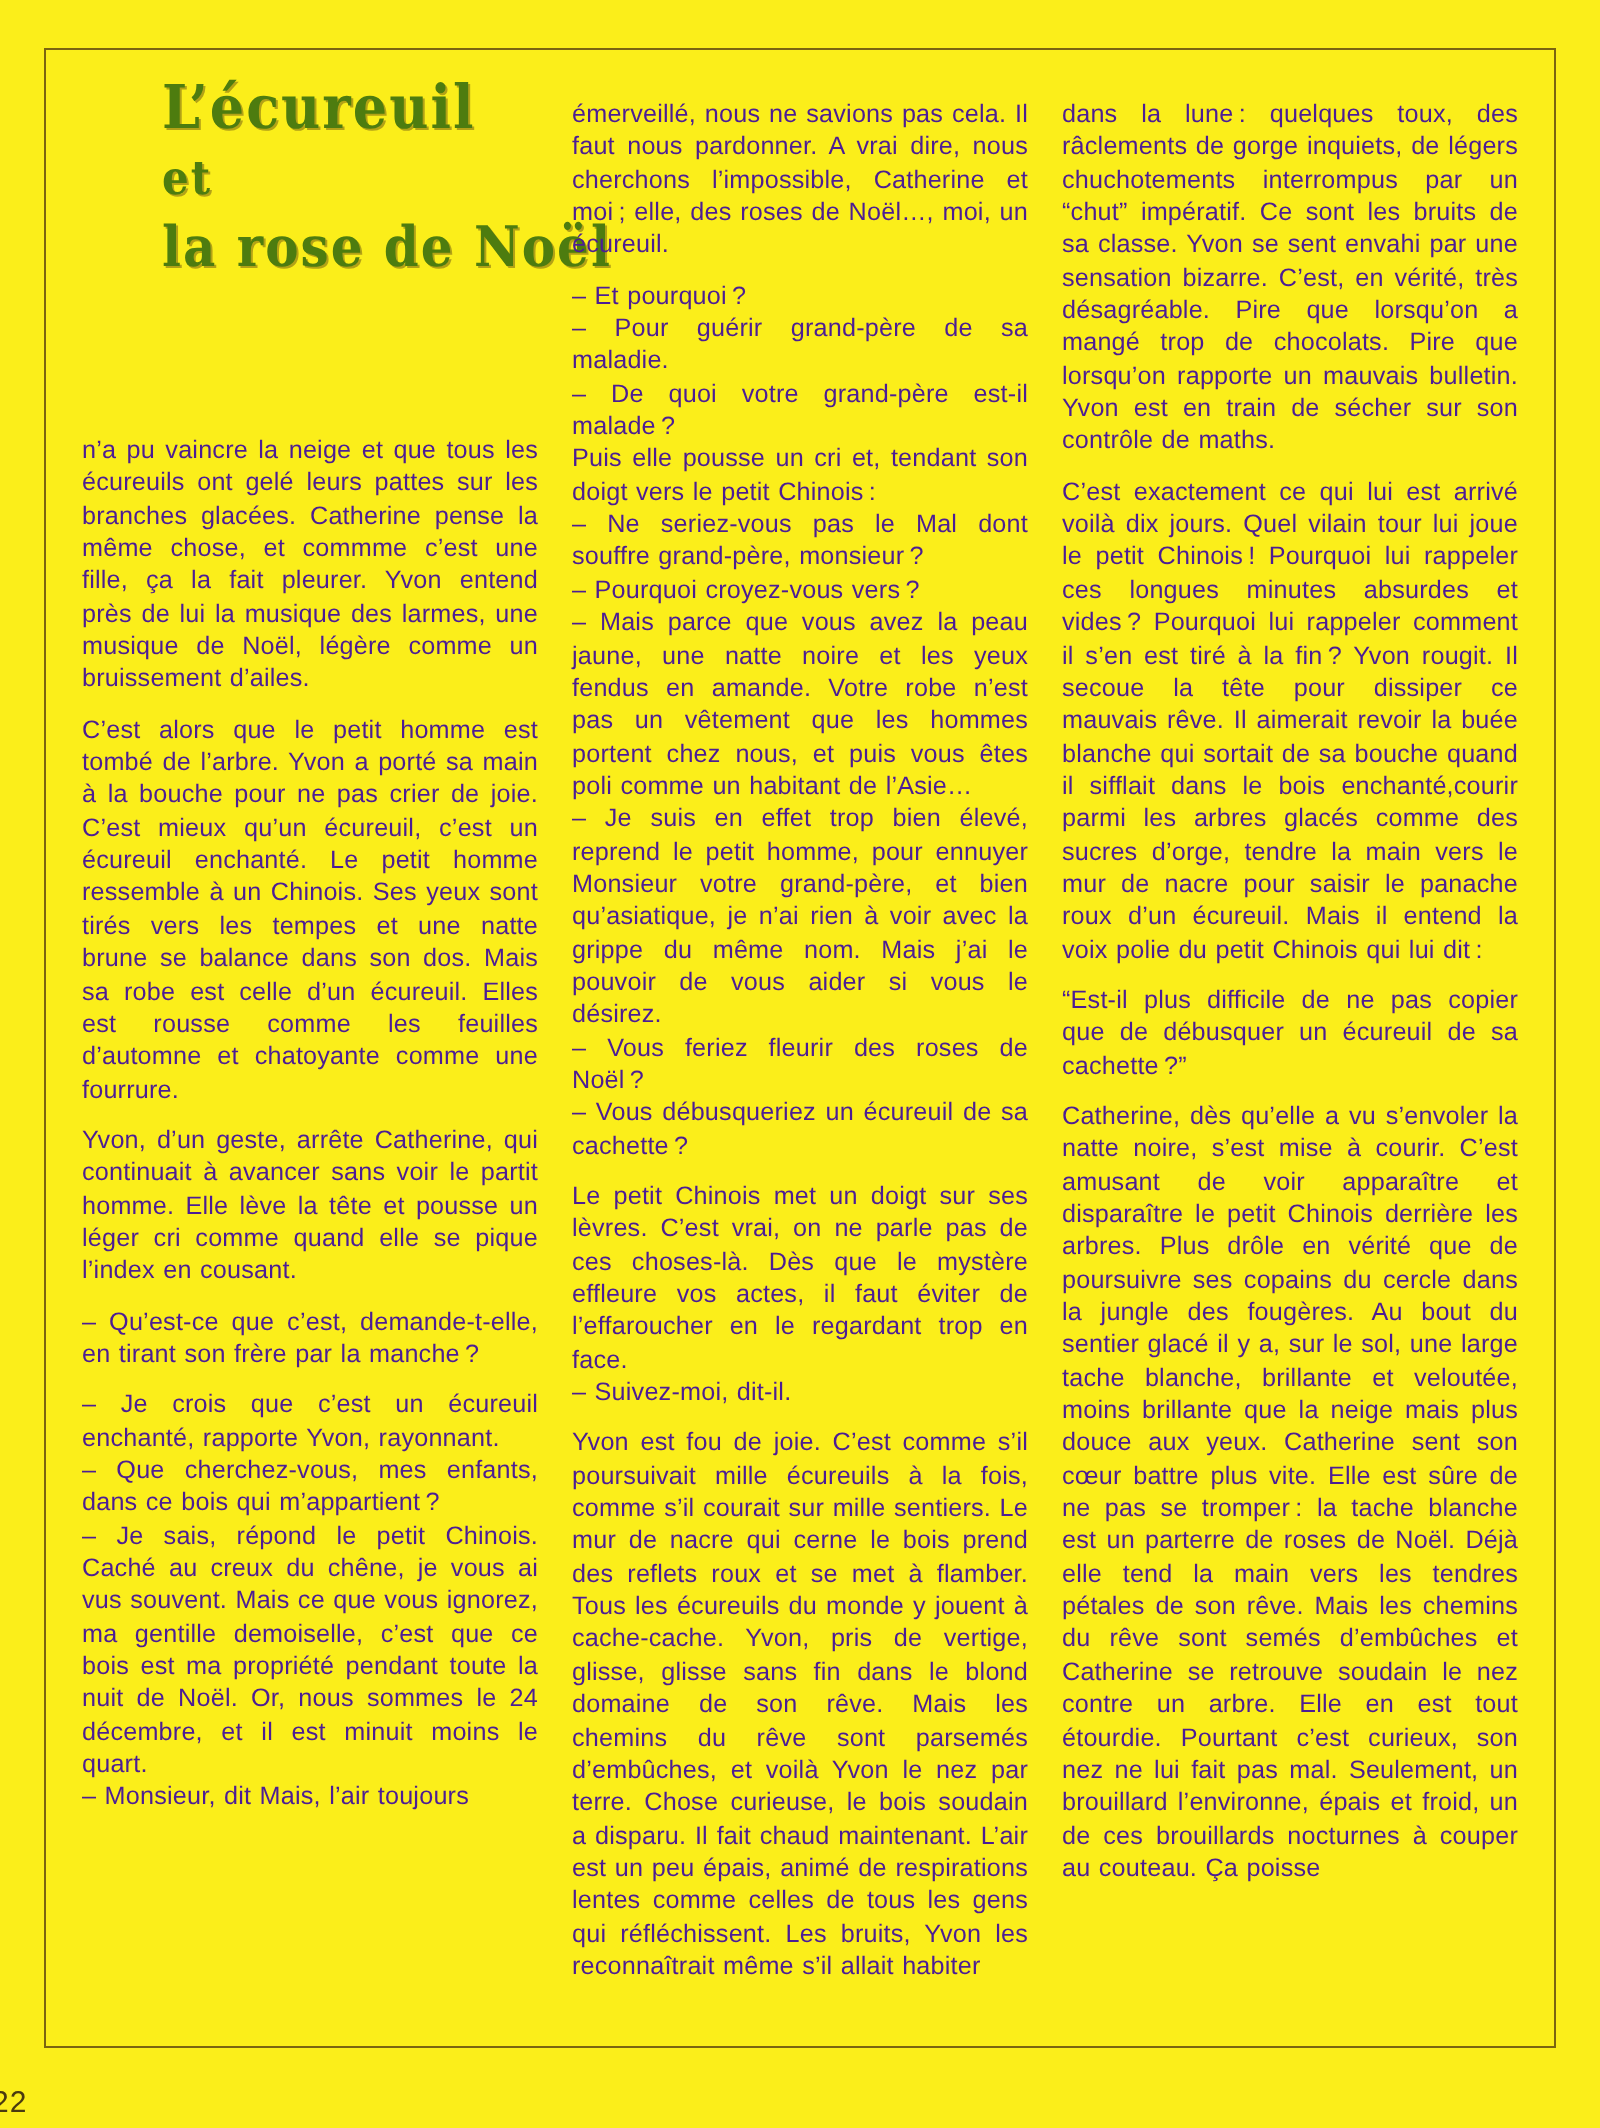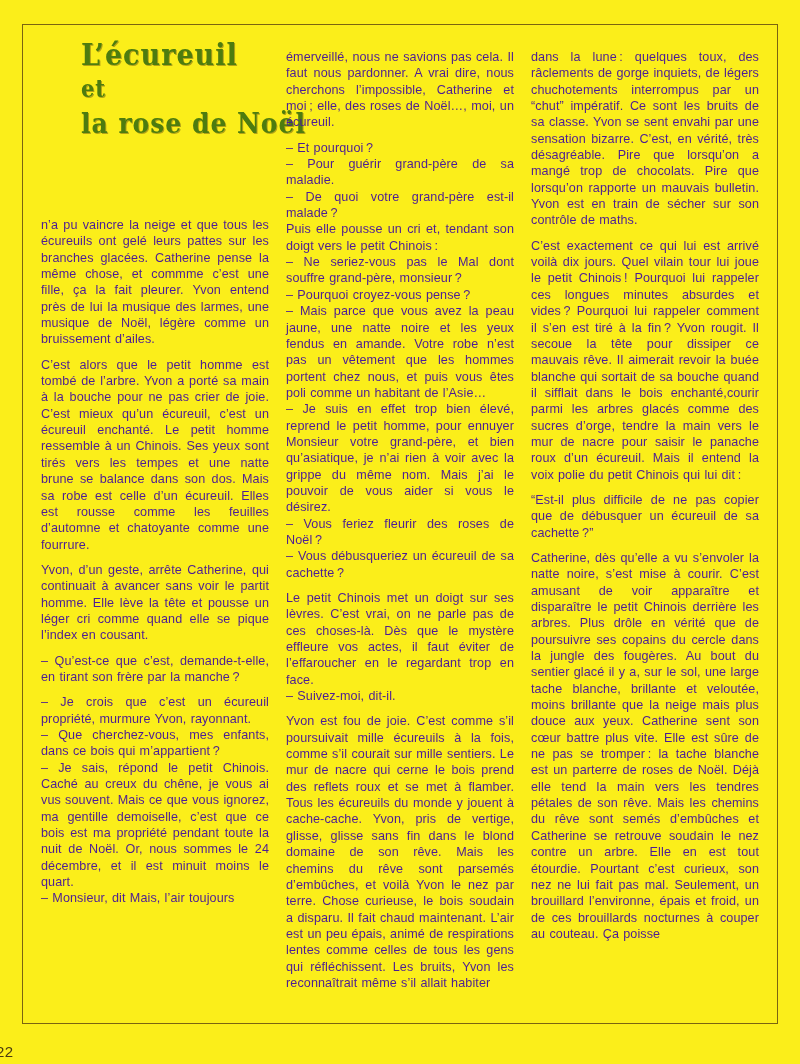--- a/index.html
+++ b/index.html
@@ -131,36 +131,36 @@
   </div>
 
   <div id="columns">
 
     <div class="column" id="col-1">
       <div class="colbody">
         <p>n’a pu vaincre la neige et que tous les écureuils ont gelé leurs pattes sur les branches glacées. Catherine pense la même chose, et commme c’est une fille, ça la fait pleurer. Yvon entend près de lui la musique des larmes, une musique de Noël, légère comme un bruissement d’ailes.</p>
         <p>C’est alors que le petit homme est tombé de l’arbre. Yvon a porté sa main à la bouche pour ne pas crier de joie. C’est mieux qu’un écureuil, c’est un écureuil enchanté. Le petit homme ressemble à un Chinois. Ses yeux sont tirés vers les tempes et une natte brune se balance dans son dos. Mais sa robe est celle d’un écureuil. Elles est rousse comme les feuilles d’automne et chatoyante comme une fourrure.</p>
         <p>Yvon, d’un geste, arrête Catherine, qui continuait à avancer sans voir le partit homme. Elle lève la tête et pousse un léger cri comme quand elle  se pique l’index en cousant.</p>
         <p>– Qu’est-ce que c’est, demande-t-elle, en tirant son frère par la manche ?</p>
-        <p class="dialog">– Je crois que c’est un écureuil propriété, murmure Yvon, rayonnant.</p>
+        <p class="dialog">– Je crois que c’est un écureuil enchanté, rapporte Yvon, rayonnant.</p>
         <p class="dialog">– Que cherchez-vous, mes enfants, dans ce bois qui m’appartient ?</p>
         <p class="dialog">– Je sais, répond le petit Chinois. Caché au creux du chêne, je vous ai vus souvent. Mais ce que vous ignorez, ma gentille demoiselle, c’est que ce bois est ma propriété pendant toute la nuit de Noël. Or, nous sommes le 24 décembre, et il est minuit moins le quart.</p>
         <p class="dialog">– Monsieur, dit Mais, l’air toujours</p>
       </div>
     </div>
 
     <div class="column" id="col-2">
       <div class="colbody">
         <p>émerveillé, nous ne savions pas cela. Il faut nous pardonner. A vrai dire, nous cherchons l’impossible, Catherine et moi ; elle, des roses de Noël…, moi, un écureuil.</p>
         <p class="dialog">– Et pourquoi ?</p>
         <p class="dialog">– Pour guérir grand-père de sa maladie.</p>
         <p class="dialog">– De quoi votre grand-père est-il malade ?</p>
         <p class="dialog">Puis elle pousse un cri et, tendant son doigt vers le petit Chinois :</p>
         <p class="dialog">– Ne seriez-vous pas le Mal dont souffre grand-père, monsieur ?</p>
-        <p class="dialog">– Pourquoi croyez-vous pense ?</p>
+        <p class="dialog">– Pourquoi croyez-vous vers ?</p>
         <p class="dialog">– Mais parce que vous avez la peau jaune, une natte noire et les yeux fendus en amande. Votre robe n’est pas un vêtement que les hommes portent chez nous, et puis vous êtes poli comme un habitant de l’Asie…</p>
         <p class="dialog">– Je suis en  effet trop bien élevé, reprend le petit homme, pour ennuyer Monsieur votre grand-père, et bien qu’asiatique, je n’ai rien à voir avec la grippe du même nom. Mais j’ai le pouvoir de vous aider si vous le désirez.</p>
         <p class="dialog">– Vous feriez fleurir des roses de Noël ?</p>
         <p>– Vous débusqueriez un écureuil de sa cachette ?</p>
         <p class="dialog">Le petit Chinois met un doigt sur ses lèvres. C’est vrai, on ne parle pas de ces choses-là. Dès que le mystère effleure vos actes, il faut éviter de l’effaroucher en le regardant trop en face.</p>
         <p>– Suivez-moi, dit-il.</p>
         <p>Yvon est fou de joie. C’est comme s’il poursuivait mille écureuils à la fois, comme s’il courait sur mille sentiers.  Le mur de nacre qui cerne le bois prend des reflets roux et se met à flamber. Tous les écureuils du monde y jouent à cache-cache. Yvon, pris de vertige, glisse, glisse sans fin dans le blond domaine de son rêve. Mais les chemins du rêve sont parsemés d’embûches, et voilà Yvon le nez par terre. Chose curieuse, le bois soudain a disparu. Il fait chaud maintenant. L’air est un peu épais, animé de respirations lentes comme celles de tous les gens qui réfléchissent. Les bruits, Yvon les reconnaîtrait même s’il allait habiter</p>
       </div>
     </div>
 

